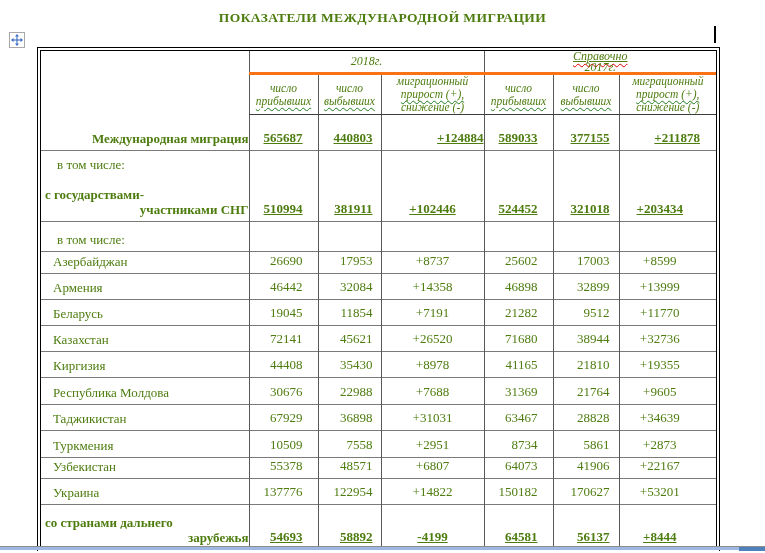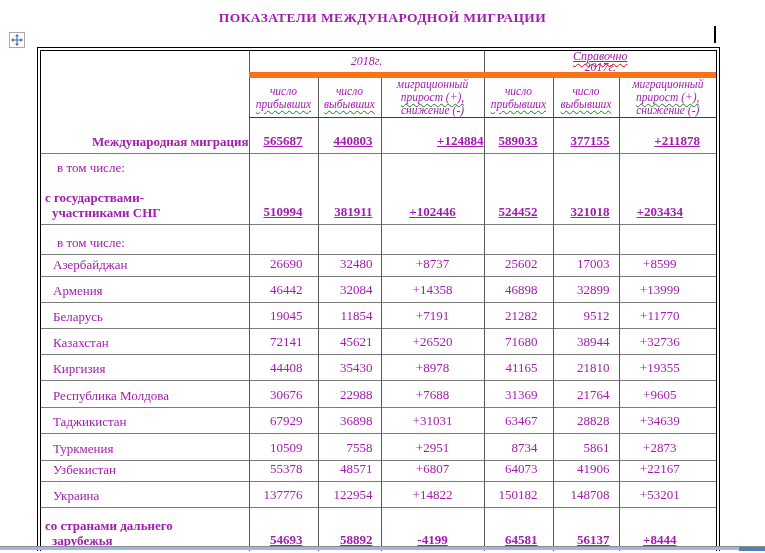--- a/index.html
+++ b/index.html
@@ -1,48 +1,48 @@
 <!DOCTYPE html>
 <html><head>
 <meta charset="utf-8">
 <style>
   html,body{margin:0;padding:0;background:#fff;}
   #page{position:relative;width:765px;height:553px;background:#ffffff;overflow:hidden;
-        font-family:"Liberation Serif","DejaVu Serif",serif;color:#a21caf;}
+        font-family:"Liberation Serif","DejaVu Serif",serif;color:#4d7c0f;}
   
   #title{position:absolute;top:10px;left:0;width:765px;text-align:center;
          font-size:13.5px;font-weight:bold;letter-spacing:.4px;}
   
   #handle{position:absolute;left:9px;top:32px;width:16px;height:16px;background:#fff;
           border:1px solid #a9a9a9;box-sizing:border-box;display:flex;align-items:center;justify-content:center;}
   
   #cursor{position:absolute;left:714px;top:26px;width:2px;height:17px;background:#000;}
   
   #tblwrap{position:absolute;left:37px;top:47px;border:4px double #000;background:#fff;}
   table{border-collapse:collapse;table-layout:fixed;width:675px;}
   td{padding:0;overflow:hidden;}
   
   td.bl{border-left:1px solid #595959;}
   
-  tr.h1 td{border-bottom:6px solid #f97316;}
+  tr.h1 td{border-bottom:3px solid #f97316;}
   td.ghead{ text-align:center;font-style:italic;font-size:12px;vertical-align:middle;line-height:10.5px;}
   tr.h2 td{border-bottom:1px solid #3d3d3d;text-align:center;font-style:italic;
            font-size:11.5px;line-height:13px;vertical-align:middle;}
   .wavy-green{text-decoration-line:underline;text-decoration-style:wavy;text-decoration-color:#1e7d1e;
               text-decoration-thickness:1px;text-underline-offset:2px;}
   .uline{text-decoration-line:underline;text-decoration-thickness:1px;text-underline-offset:1px;}
   .wavy-red{text-decoration-line:underline;text-decoration-style:wavy;text-decoration-color:#e00000;
             text-decoration-thickness:1px;text-underline-offset:3px;text-align:right;}
   
   tbody td{border-top:1px solid #7a7a7a;vertical-align:bottom;font-size:13px;}
   tbody tr:first-child td{border-top:none;text-align:right;}
   td.lbl{padding-bottom:4px;}
   .lab div{line-height:15px;}
   .total .lab,.group .lab{font-weight:bold;padding-left:4px;}
-  .lab .cont{padding-left:7px;}
+  .lab .cont{padding-left:7px;text-align:right;}
   .country-lbl{padding-left:12px;}
   .sub-lbl{padding-left:16px;font-weight:normal;}
   .pre{padding-left:16px;margin-bottom:14px;}
   td.val{padding-bottom:4px;}
   td.num{text-align:right;}
   td.ctr{text-align:center;}
   td.pr15{padding-right:15px;} td.pr8{padding-right:8px;} td.pr9{padding-right:9px;} td.pr16{padding-right:16px;}
   tr.bold-row td.val{font-weight:bold;text-decoration:underline;}
   
   #edge-gray{position:absolute;left:0;top:546px;width:765px;height:1px;background:#8c8c8c;}
@@ -165,21 +165,21 @@
             <td class="val bl num pr9"></td>
             <td class="val bl ctr pr16"></td>
           </tr>
           <tr style="height: 22px;">
             <td class="lbl country">
               <div class="lab">
                 <div class="country-lbl">Азербайджан</div>
               </div>
             </td>
             <td class="val bl num pr15">26690</td>
-            <td class="val bl num pr8">32480</td>
+            <td class="val bl num pr8">17953</td>
             <td class="val bl ctr">+8737</td>
             <td class="val bl num pr15">25602</td>
             <td class="val bl num pr9">17003</td>
             <td class="val bl ctr pr16">+8599</td>
           </tr>
           <tr style="height: 26px;">
             <td class="lbl country">
               <div class="lab">
                 <div class="country-lbl">Армения</div>
               </div>
@@ -285,21 +285,21 @@
           <tr style="height: 26px;">
             <td class="lbl country">
               <div class="lab">
                 <div class="country-lbl">Украина</div>
               </div>
             </td>
             <td class="val bl num pr15">137776</td>
             <td class="val bl num pr8">122954</td>
             <td class="val bl ctr">+14822</td>
             <td class="val bl num pr15">150182</td>
-            <td class="val bl num pr9">148708</td>
+            <td class="val bl num pr9">170627</td>
             <td class="val bl ctr pr16">+53201</td>
           </tr>
           <tr class="bold-row" style="height: 44px;">
             <td class="lbl total">
               <div class="lab">
                 <div>со странами дальнего</div>
                 <div class="cont">зарубежья</div>
               </div>
             </td>
             <td class="val bl num pr15">54693</td>

